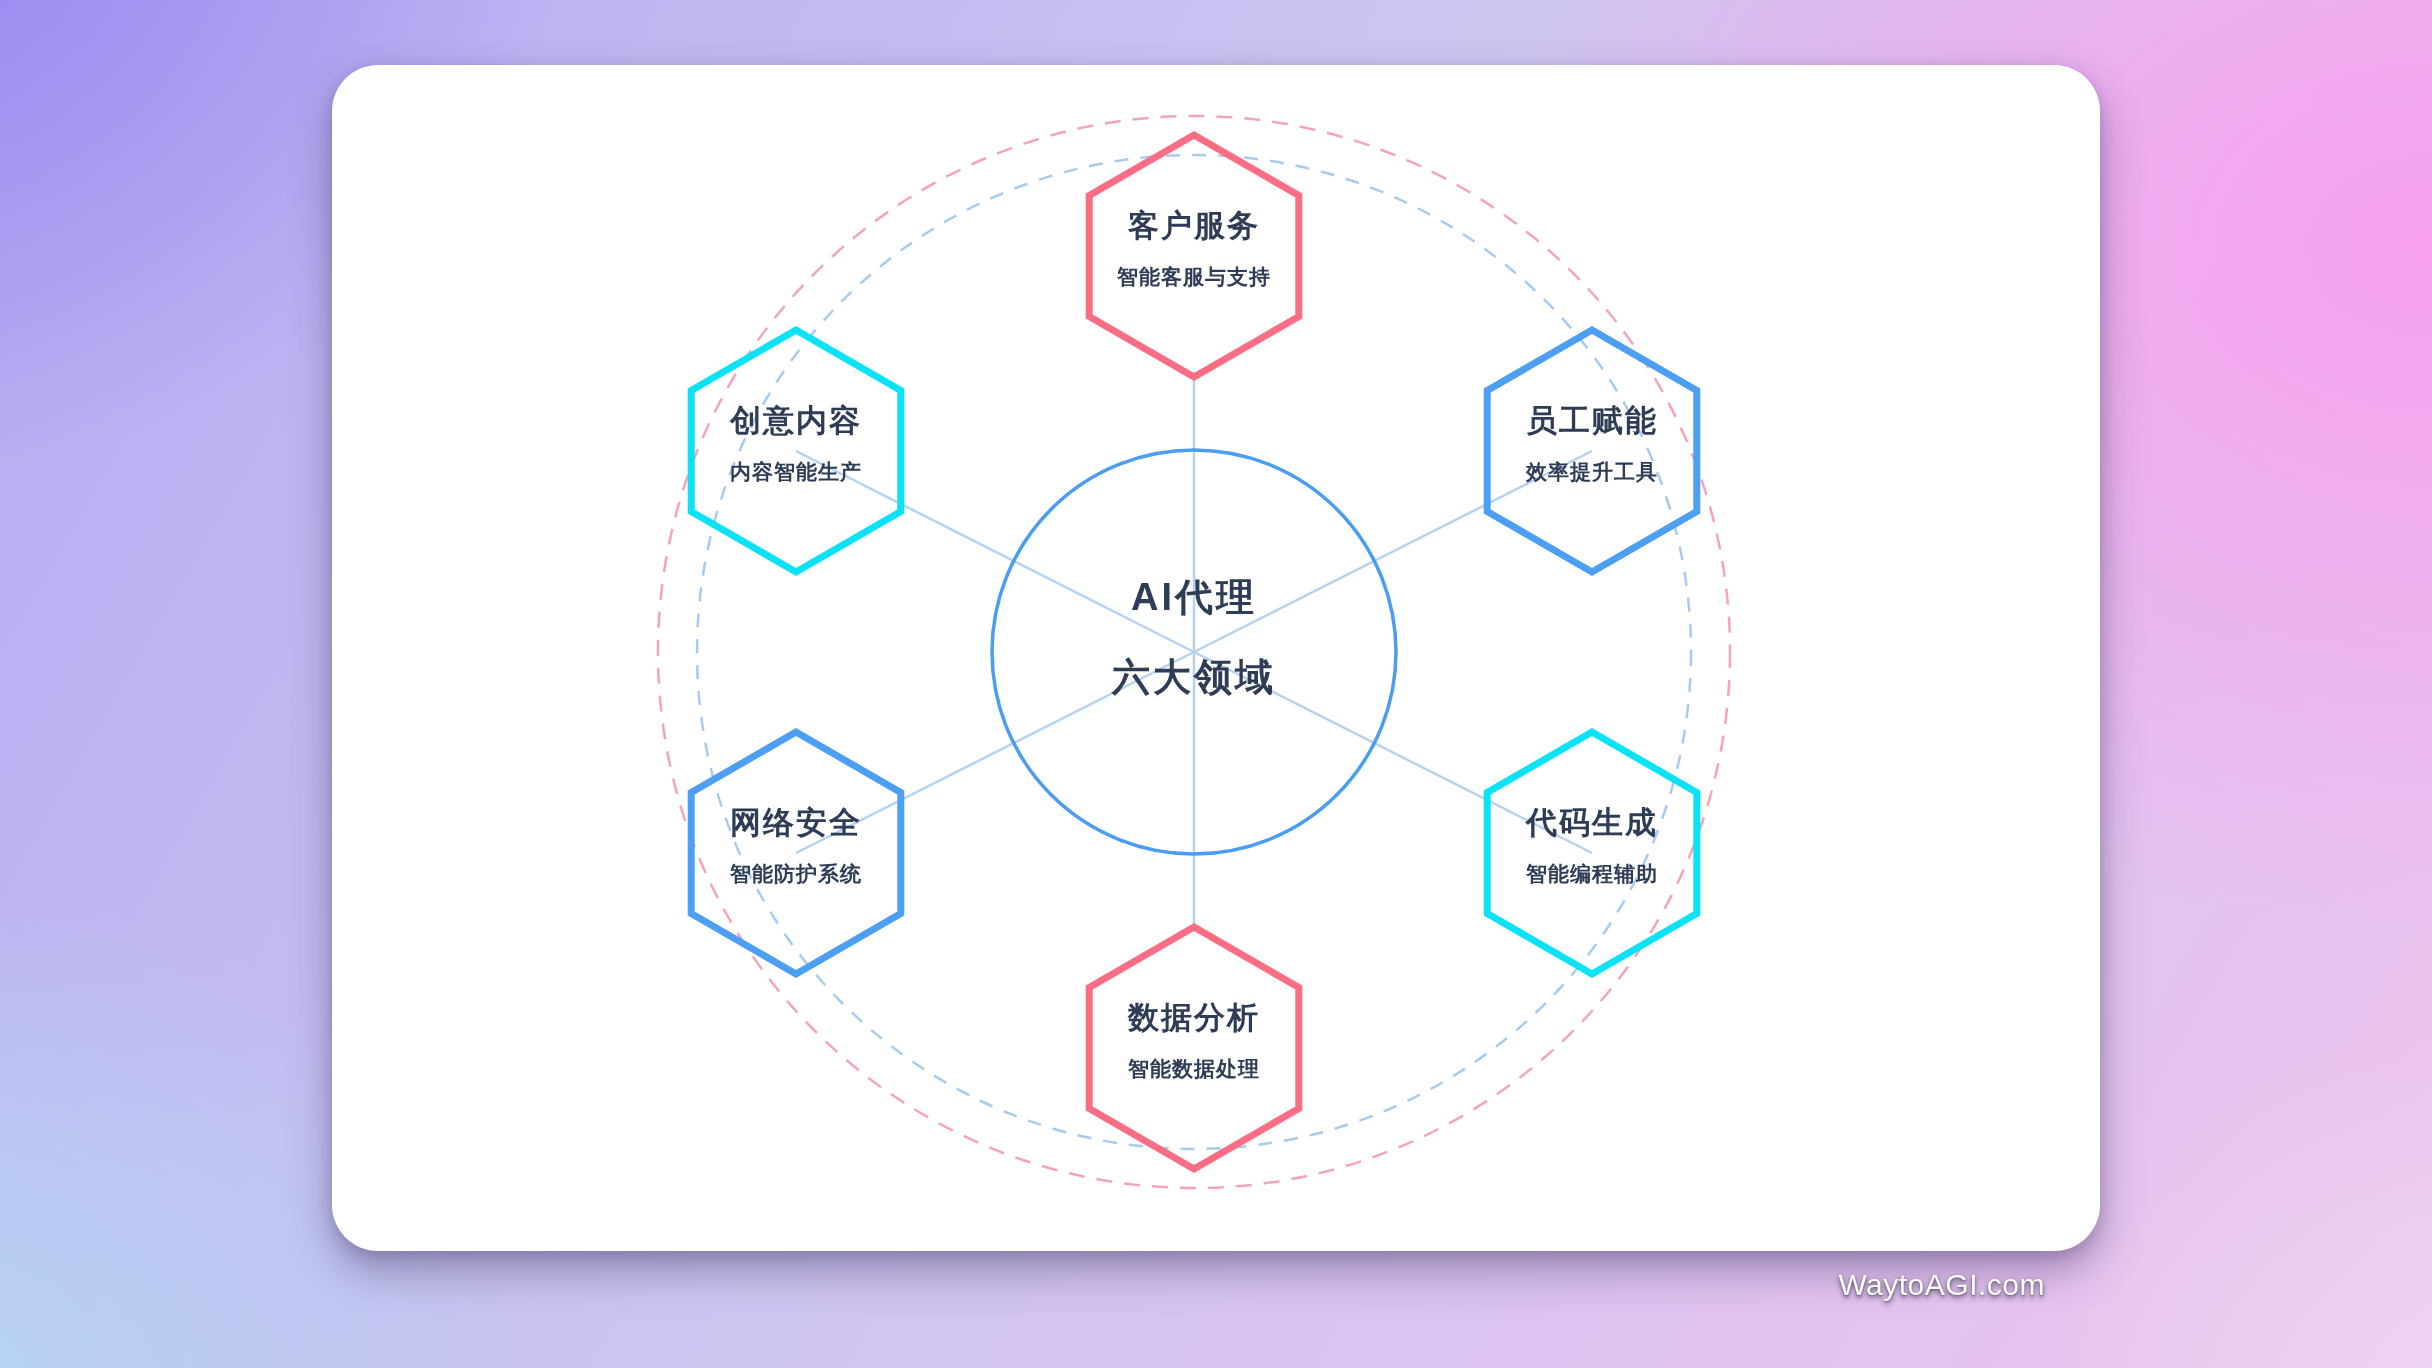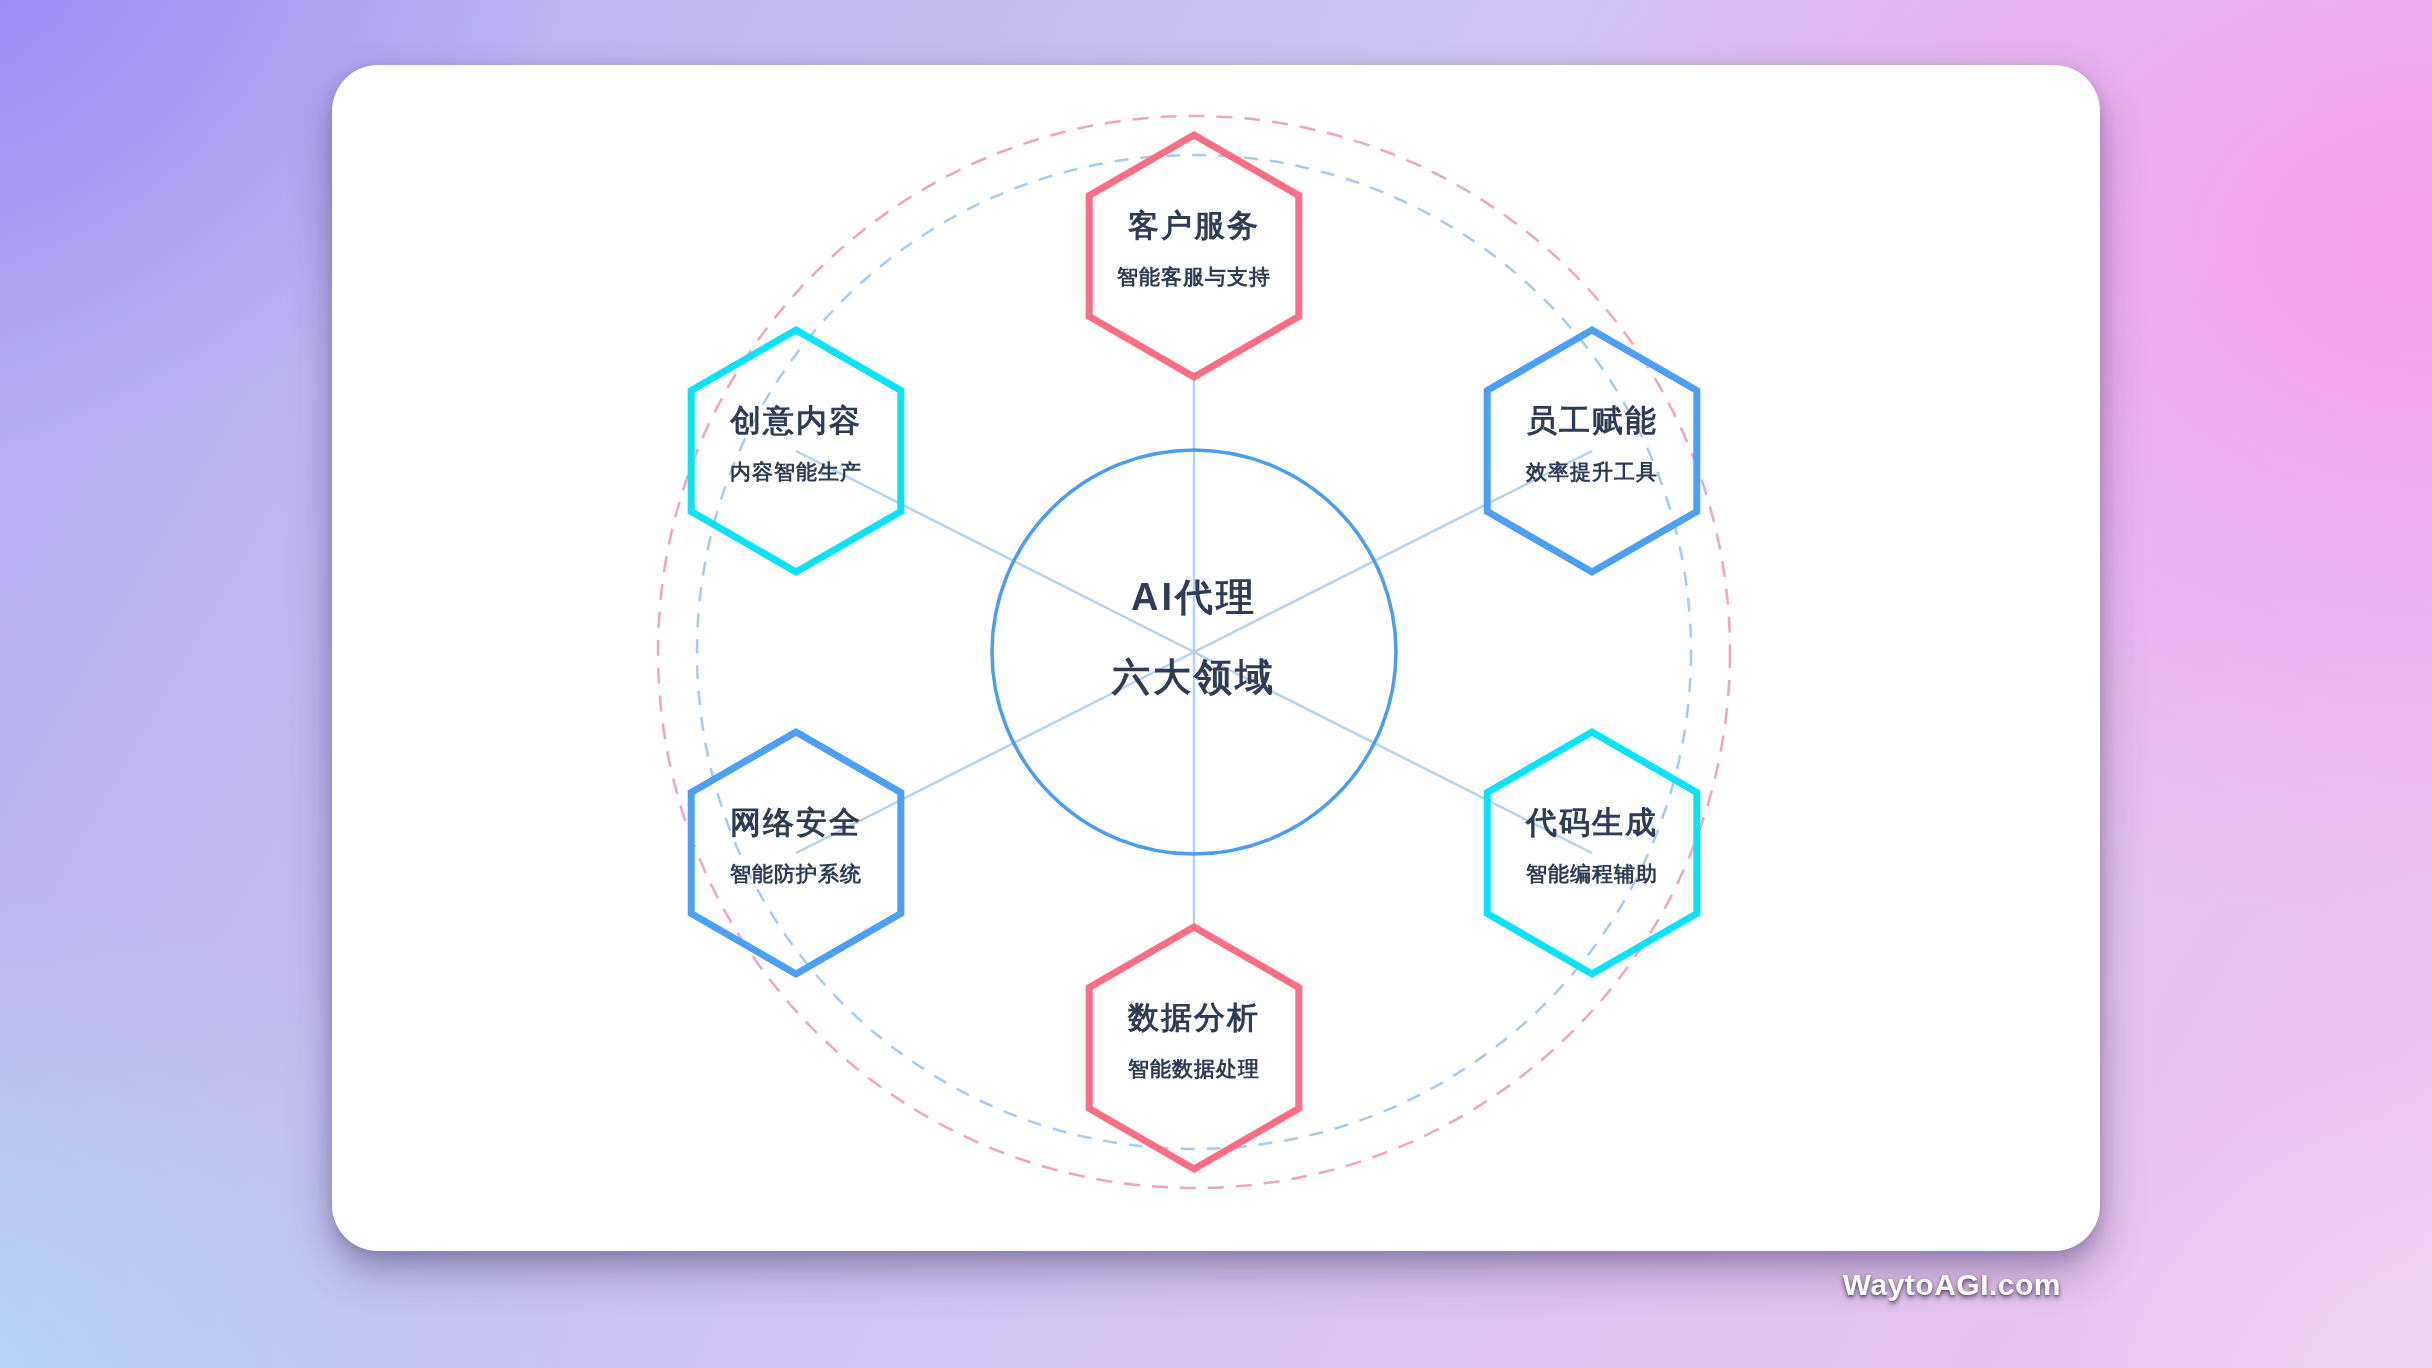--- a/index.html
+++ b/index.html
@@ -17,22 +17,22 @@
       radial-gradient(950px 750px at 104% 104%, #eed9f4 0%, rgba(238,217,244,0) 55%),
       linear-gradient(120deg, #b4aaf1 0%, #cdc5f1 45%, #eec2ee 100%);
   }
   .card{
     position:absolute;left:332px;top:65px;width:1768px;height:1186px;
     background:#ffffff;border-radius:46px;
     box-shadow:0 20px 42px rgba(75,65,110,0.45), 0 5px 14px rgba(75,65,110,0.22);
   }
   .card svg{position:absolute;left:0;top:0;display:block;}
   .watermark{
-    position:absolute;top:1268px;right:371px;
-    font-size:30px;font-weight:700;letter-spacing:0.5px;color:#ffffff;
+    position:absolute;top:1268px;right:387px;
+    font-size:30px;font-weight:400;letter-spacing:0.5px;color:#ffffff;
     text-shadow:0 3px 5px rgba(35,35,60,0.65), 0 1px 2px rgba(35,35,60,0.5);
   }
   text{font-family:"Liberation Sans","DejaVu Sans",sans-serif;}
   .hex-title{font-size:31px;font-weight:700;letter-spacing:2px;}
   .hex-sub{font-size:21px;font-weight:600;letter-spacing:1px;}
   .center-title{font-size:38px;font-weight:700;letter-spacing:3px;}
 </style>
 </head>
 <body>
 

